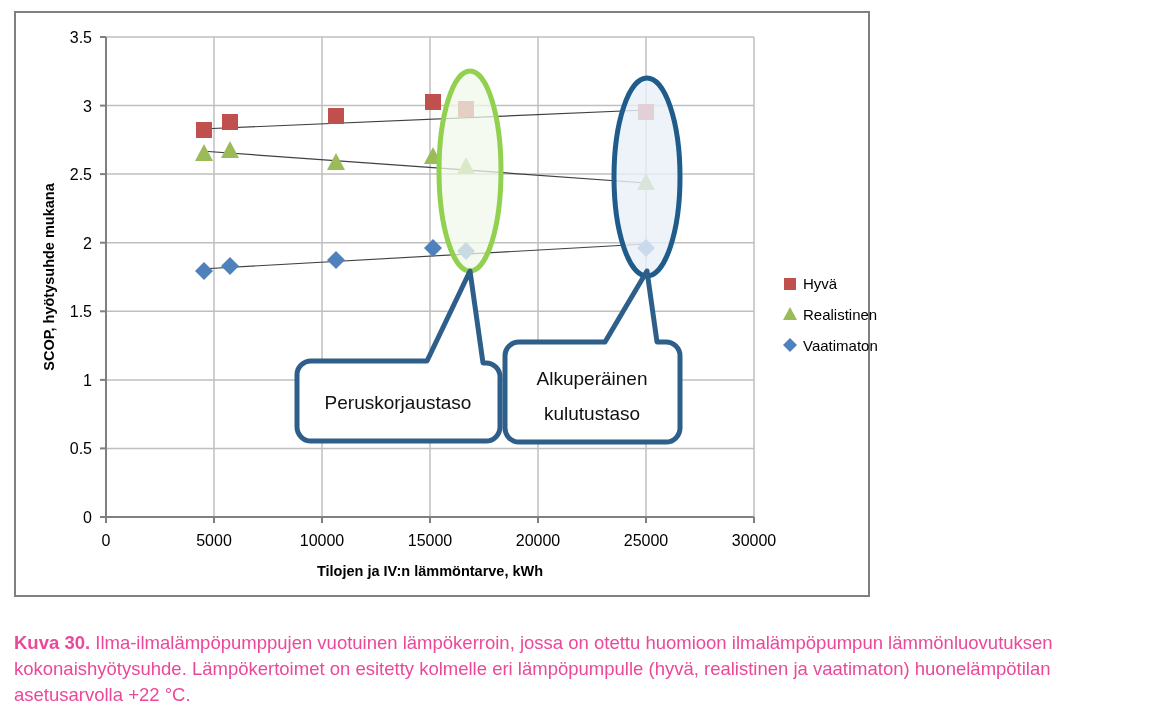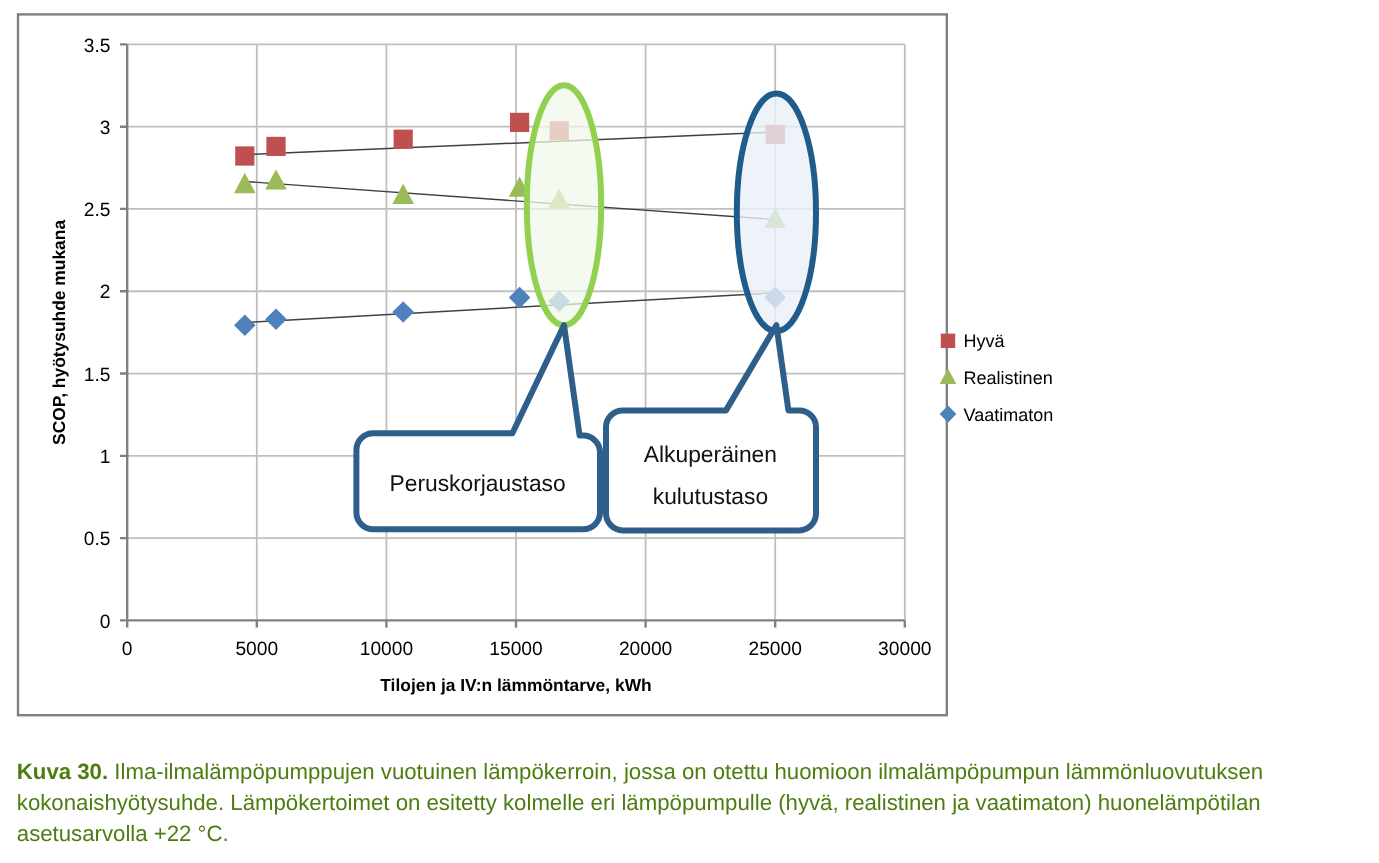--- a/index.html
+++ b/index.html
@@ -16,40 +16,40 @@
   }
   #page {
     position: relative;
     width: 1149px;
     height: 719px;
   }
   #chart-frame {
     position: absolute;
     left: 14px;
     top: 11px;
-    width: 776px;
+    width: 856px;
     height: 586px;
     border: 2px solid #808080;
     background: #ffffff;
     box-sizing: border-box;
   }
   #chart-svg {
     position: absolute;
     left: 0;
     top: 0;
   }
   #caption {
     position: absolute;
     left: 14px;
     top: 630px;
     width: 1125px;
     font-family: "Liberation Sans", sans-serif;
     font-size: 18.5px;
     line-height: 26px;
-    color: #4d7c0f;
+    color: #ec4899;
   }
   #caption b { font-weight: bold; }
   text { font-family: "Liberation Sans", sans-serif; }
   .tick-label { font-size: 16px; fill: #000000; }
   .axis-title { font-size: 14.5px; font-weight: bold; fill: #000000; }
   .legend-label { font-size: 15px; fill: #000000; }
   .callout-label { font-size: 19px; fill: #111111; }
 </style>
 </head>
 <body>

